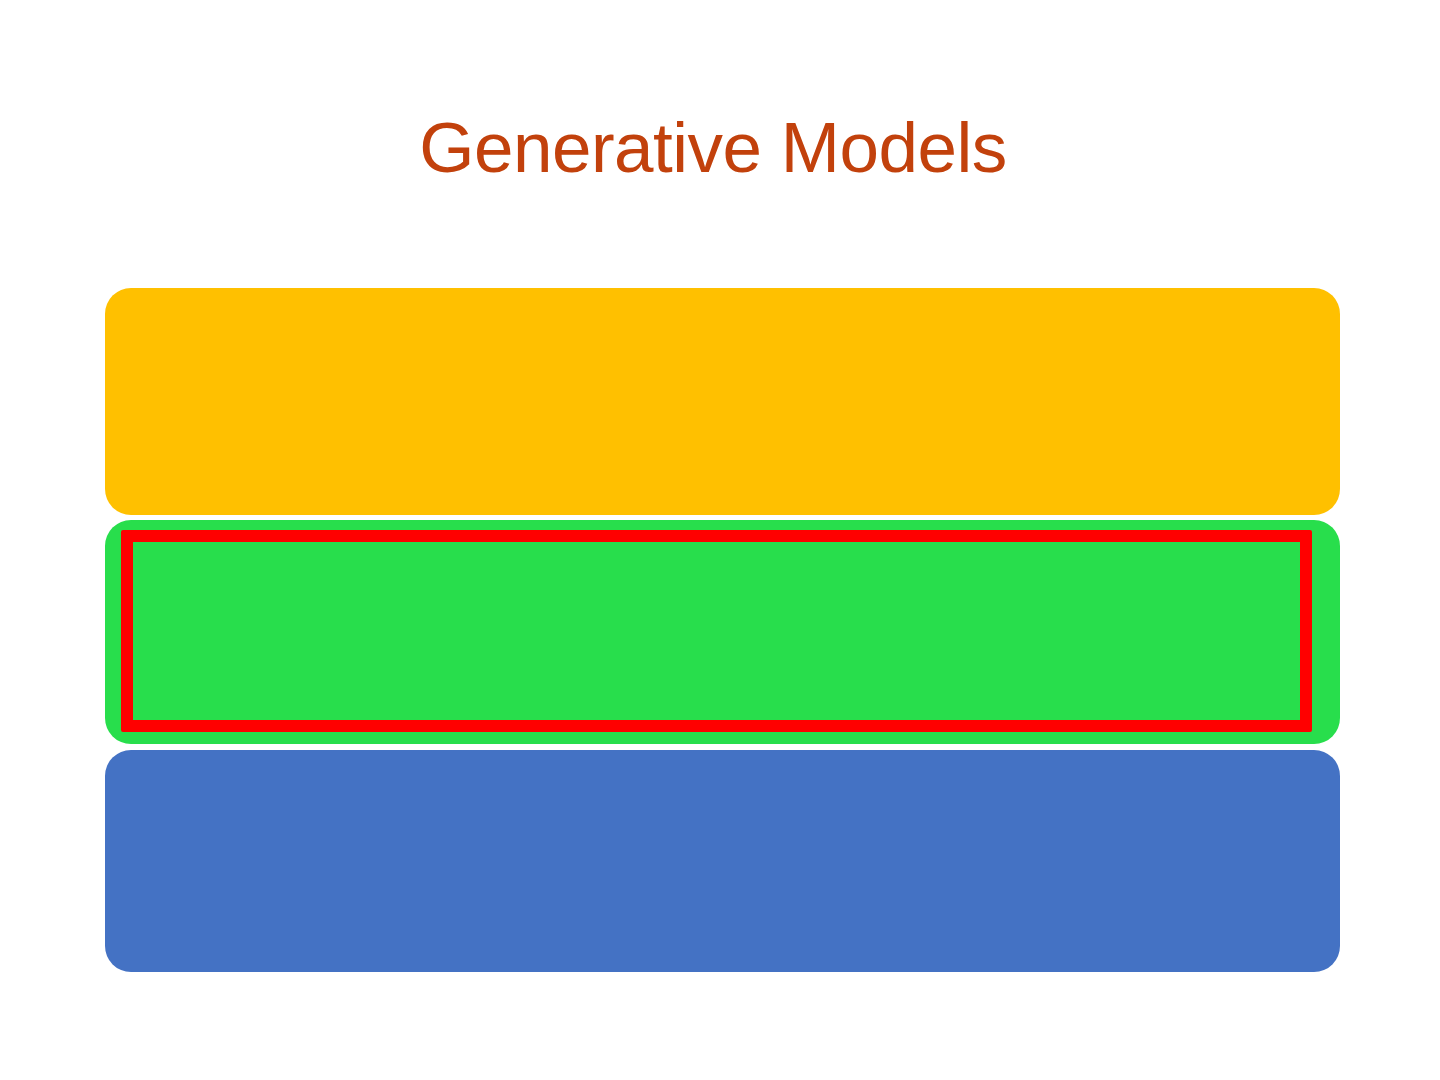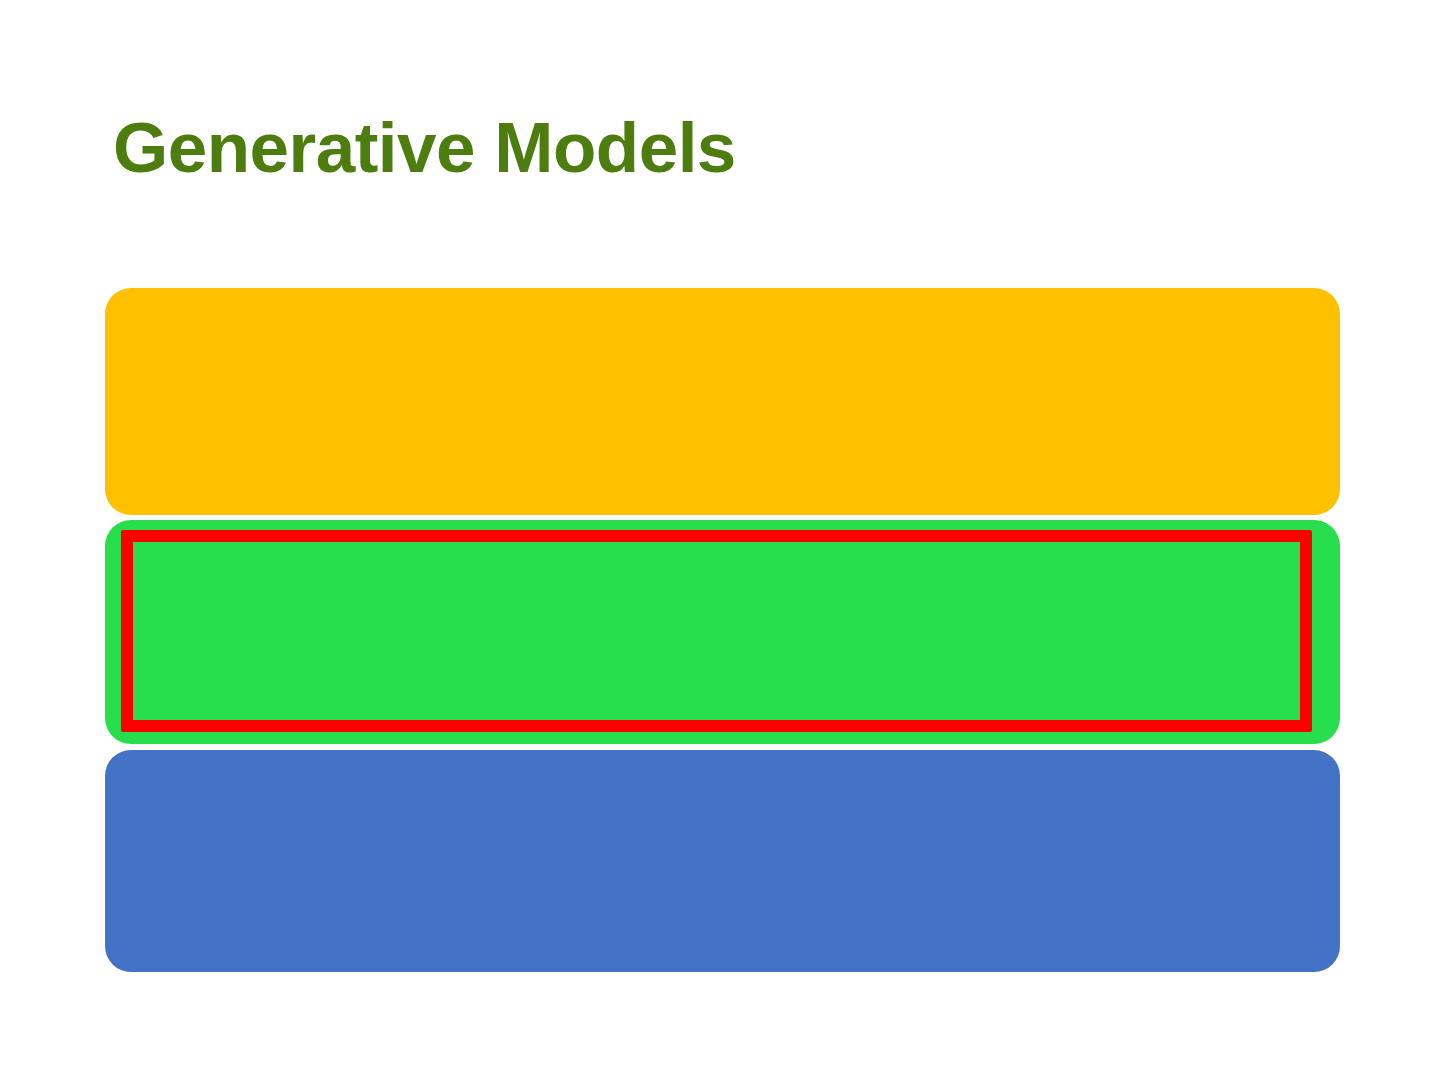--- a/index.html
+++ b/index.html
@@ -22,24 +22,25 @@
   }
 
   
   #slide-title {
     position: absolute;
     left: 113px;
     top: 112px;
     width: 1200px;
     font-size: 71px;
     line-height: 1.0;
-    font-weight: 700;
-    color: #4d7c0f;
+    font-weight: 400;
+    color: #c2410c;
     letter-spacing: -0.5px;
     white-space: nowrap;
+    text-align: center;
   }
 
   
   .model-box {
     position: absolute;
     left: 105px;
     width: 1235px;
     border-radius: 26px;
     box-sizing: border-box;
     overflow: hidden;

